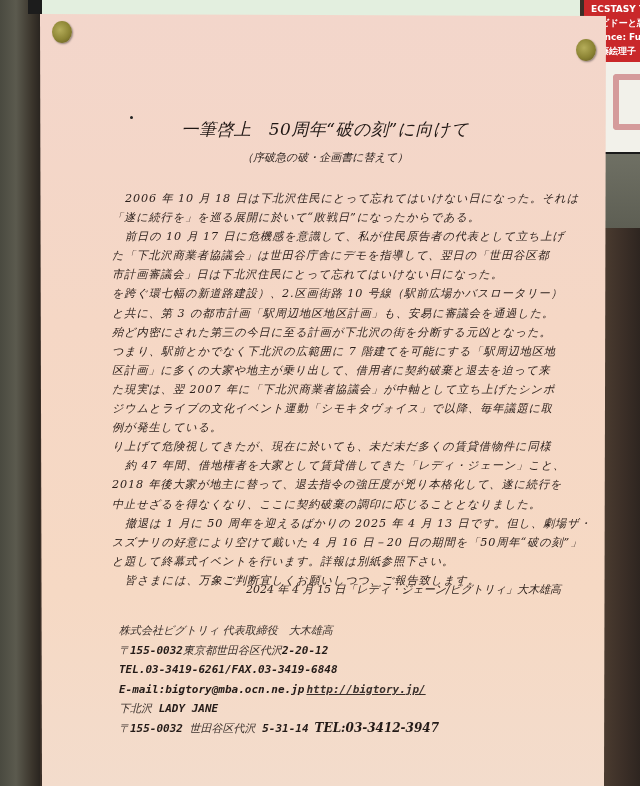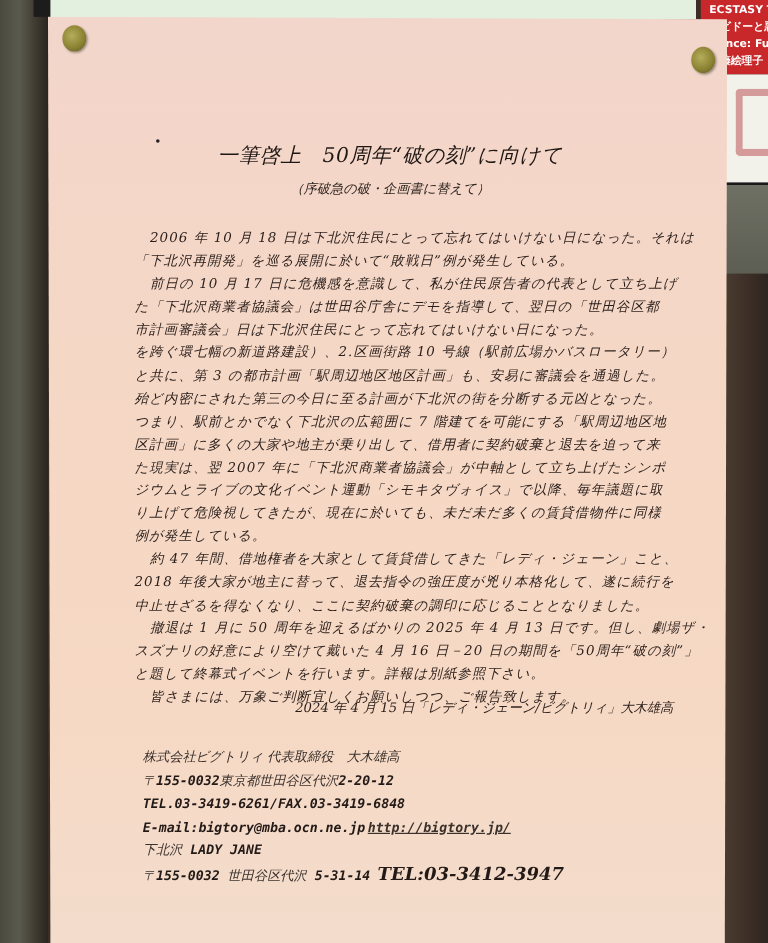--- a/index.html
+++ b/index.html
@@ -100,21 +100,21 @@
     }
     .contact {
       position: absolute; left: 119px; top: 621px; width: 420px;
       font-family: "DejaVu Sans Mono", "Liberation Mono", monospace;
       font-size: 11px; line-height: 19.5px; color: #231a17;
     }
     .contact .row { display: block; white-space: nowrap; height: 19.5px; }
     .contact .jp { font-family: "DejaVu Sans", "Liberation Sans", sans-serif; font-weight: normal; color: #3a302c; }
     .contact .bold { font-weight: bold; }
     .contact .link { text-decoration: underline; color: #3a302c; margin-left: 2px; }
-    .contact .tel-serif { font-family: "DejaVu Serif", "Liberation Serif", serif; font-weight: bold; font-size: 15px; margin-left: 6px; }
+    .contact .tel-serif { font-family: "DejaVu Serif", "Liberation Serif", serif; font-weight: bold; font-size: 12px; margin-left: 6px; }
     .dot-mark {
       position: absolute; left: 130px; top: 116px; width: 3px; height: 3px; background: #222; border-radius: 50%;
     }
   </style>
 </head>
 <body>
 
 <div class="wall-left"></div>
 <div class="top-strip"></div>
 <div class="top-strip-dark"></div>
@@ -136,33 +136,33 @@
 <div class="pin pin-left"></div>
 <div class="pin pin-right"></div>
 
 <div class="doc">
   <div class="dot-mark"></div>
   <div class="title">一筆啓上　50周年“破の刻”に向けて</div>
   <div class="subtitle">（序破急の破・企画書に替えて）</div>
 
   <div class="body-text">
     <span class="line indent">2006 年 10 月 18 日は下北沢住民にとって忘れてはいけない日になった。それは</span>
-    <span class="line">「下北沢再開発」を巡る展開に於いて“敗戦日”例が発生している。</span>
+    <span class="line">「遂に続行を」を巡る展開に於いて“敗戦日”になったからである。</span>
     <span class="line indent">前日の 10 月 17 日に危機感を意識して、私が住民原告者の代表として立ち上げ</span>
     <span class="line">た「下北沢商業者協議会」は世田谷庁舎にデモを指導して、翌日の「世田谷区都</span>
     <span class="line">市計画審議会」日は下北沢住民にとって忘れてはいけない日になった。</span>
     <span class="line">を跨ぐ環七幅の新道路建設）、2.区画街路 10 号線（駅前広場かバスロータリー）</span>
     <span class="line">と共に、第 3 の都市計画「駅周辺地区地区計画」も、安易に審議会を通過した。</span>
     <span class="line">殆ど内密にされた第三の今日に至る計画が下北沢の街を分断する元凶となった。</span>
     <span class="line">つまり、駅前とかでなく下北沢の広範囲に 7 階建てを可能にする「駅周辺地区地</span>
     <span class="line">区計画」に多くの大家や地主が乗り出して、借用者に契約破棄と退去を迫って来</span>
     <span class="line">た現実は、翌 2007 年に「下北沢商業者協議会」が中軸として立ち上げたシンポ</span>
     <span class="line">ジウムとライブの文化イベント運動「シモキタヴォイス」で以降、毎年議題に取</span>
+    <span class="line">例が発生している。</span>
     <span class="line">り上げて危険視してきたが、現在に於いても、未だ未だ多くの賃貸借物件に同様</span>
-    <span class="line">例が発生している。</span>
     <span class="line indent">約 47 年間、借地権者を大家として賃貸借してきた「レディ・ジェーン」こと、</span>
     <span class="line">2018 年後大家が地主に替って、退去指令の強圧度が兇り本格化して、遂に続行を</span>
     <span class="line">中止せざるを得なくなり、ここに契約破棄の調印に応じることとなりました。</span>
     <span class="line indent">撤退は 1 月に 50 周年を迎えるばかりの 2025 年 4 月 13 日です。但し、劇場ザ・</span>
     <span class="line">スズナリの好意により空けて戴いた 4 月 16 日－20 日の期間を「50周年“破の刻”」</span>
     <span class="line">と題して終幕式イベントを行います。詳報は別紙参照下さい。</span>
     <span class="line indent">皆さまには、万象ご判断宜しくお願いしつつ、ご報告致します。</span>
   </div>
 
   <div class="signature">2024 年 4 月 15 日「レディ・ジェーン/ビグトリィ」大木雄高</div>

